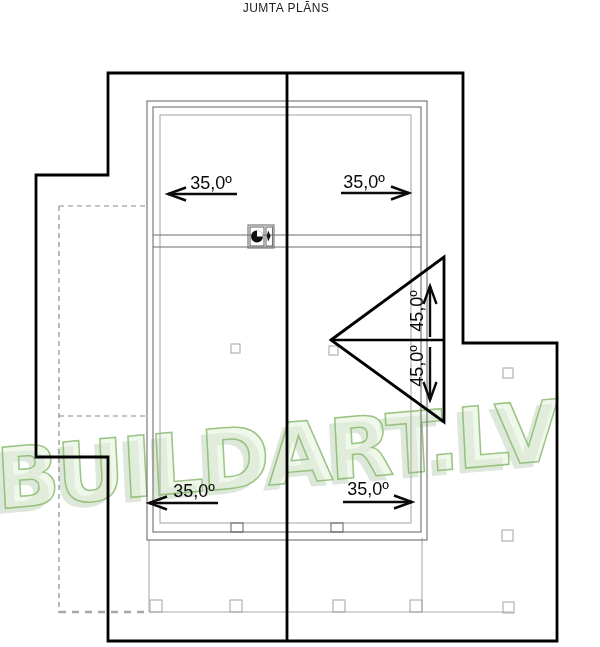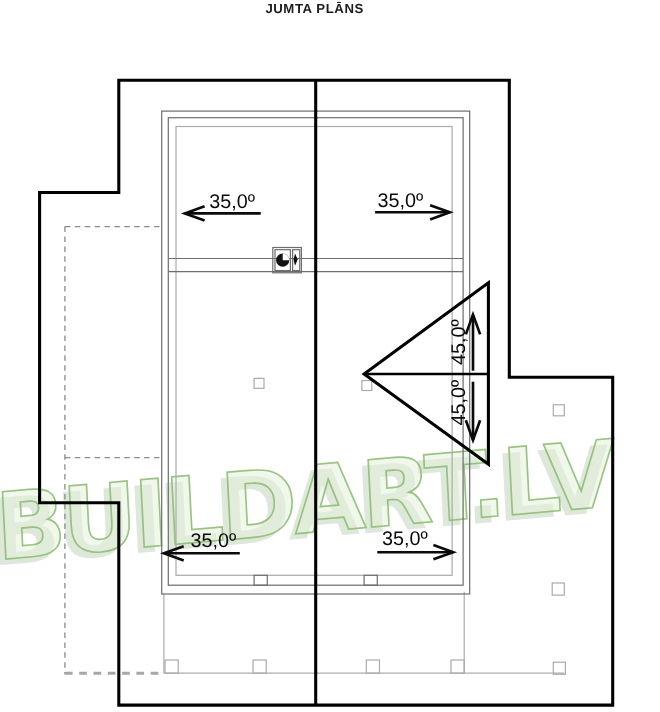--- a/index.html
+++ b/index.html
@@ -2,21 +2,21 @@
 <html style="--background: #ffffff; --outline: #000000; --thin_line: #6e6e6e; --light_line: #ababab; --watermark_green: #8aba6e;"><head>
 <meta charset="utf-8">
 <style>
   html,body{margin:0;padding:0;background:#fff;}
   #stage{
     position:relative;width:600px;height:647px;background:var(--background,#fff);
     overflow:hidden;font-family:"Liberation Sans",sans-serif;
   }
   #plan-title{
     position:absolute;top:1px;left:0;width:572px;text-align:center;
-    font-size:12px;font-weight:700;letter-spacing:.5px;color:#1c1c1c;
+    font-size:12px;font-weight:400;letter-spacing:.5px;color:#1c1c1c;
     font-family:"Liberation Sans",sans-serif;
   }
   #watermark{
     position:absolute;left:-6px;top:438px;width:660px;white-space:nowrap;
     font-family:"DejaVu Sans","Liberation Sans",sans-serif;
     font-weight:bold;font-size:84px;line-height:84px;letter-spacing:-3px;
     color:rgba(228,240,219,0.55);
     -webkit-text-stroke:1.5px rgba(138,186,110,0.85);
     text-shadow:-6px 5px 0 rgba(158,188,148,0.35);
     transform:rotate(-5deg) skewX(-2deg);transform-origin:0 0;

